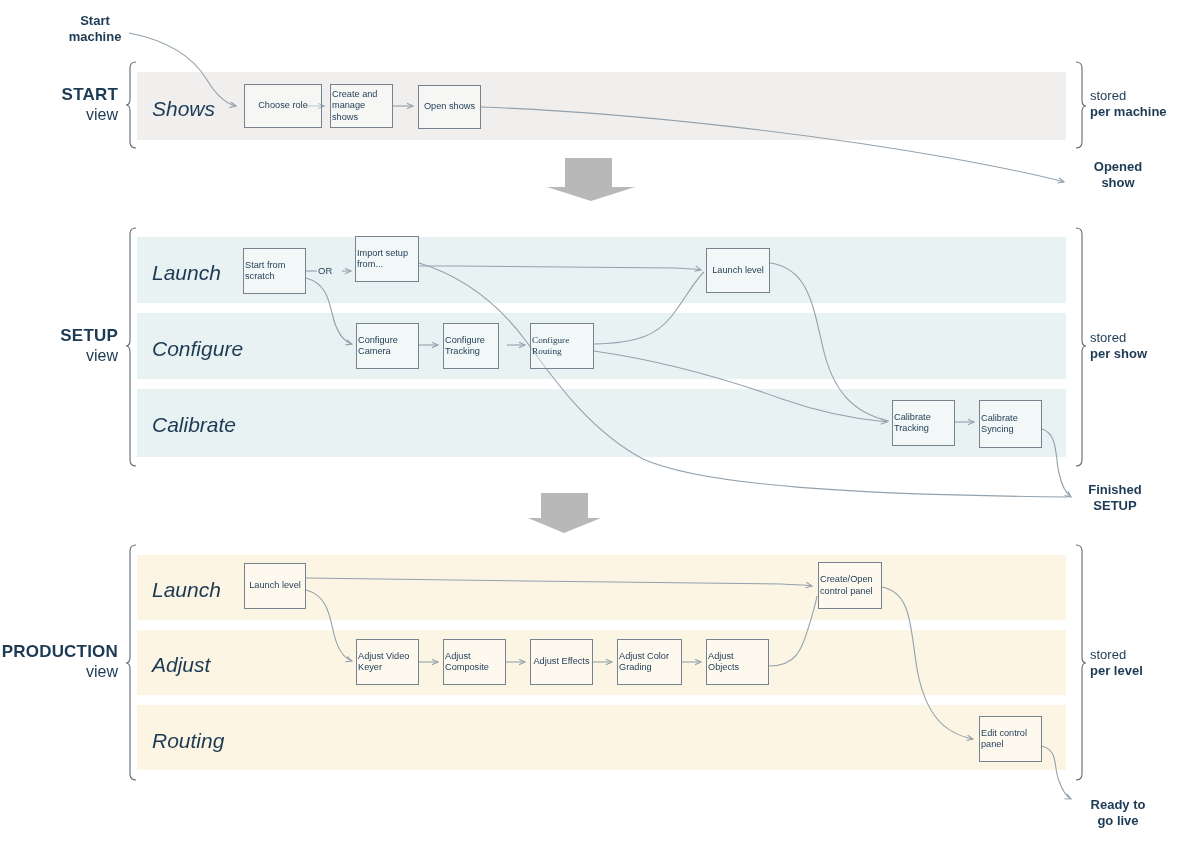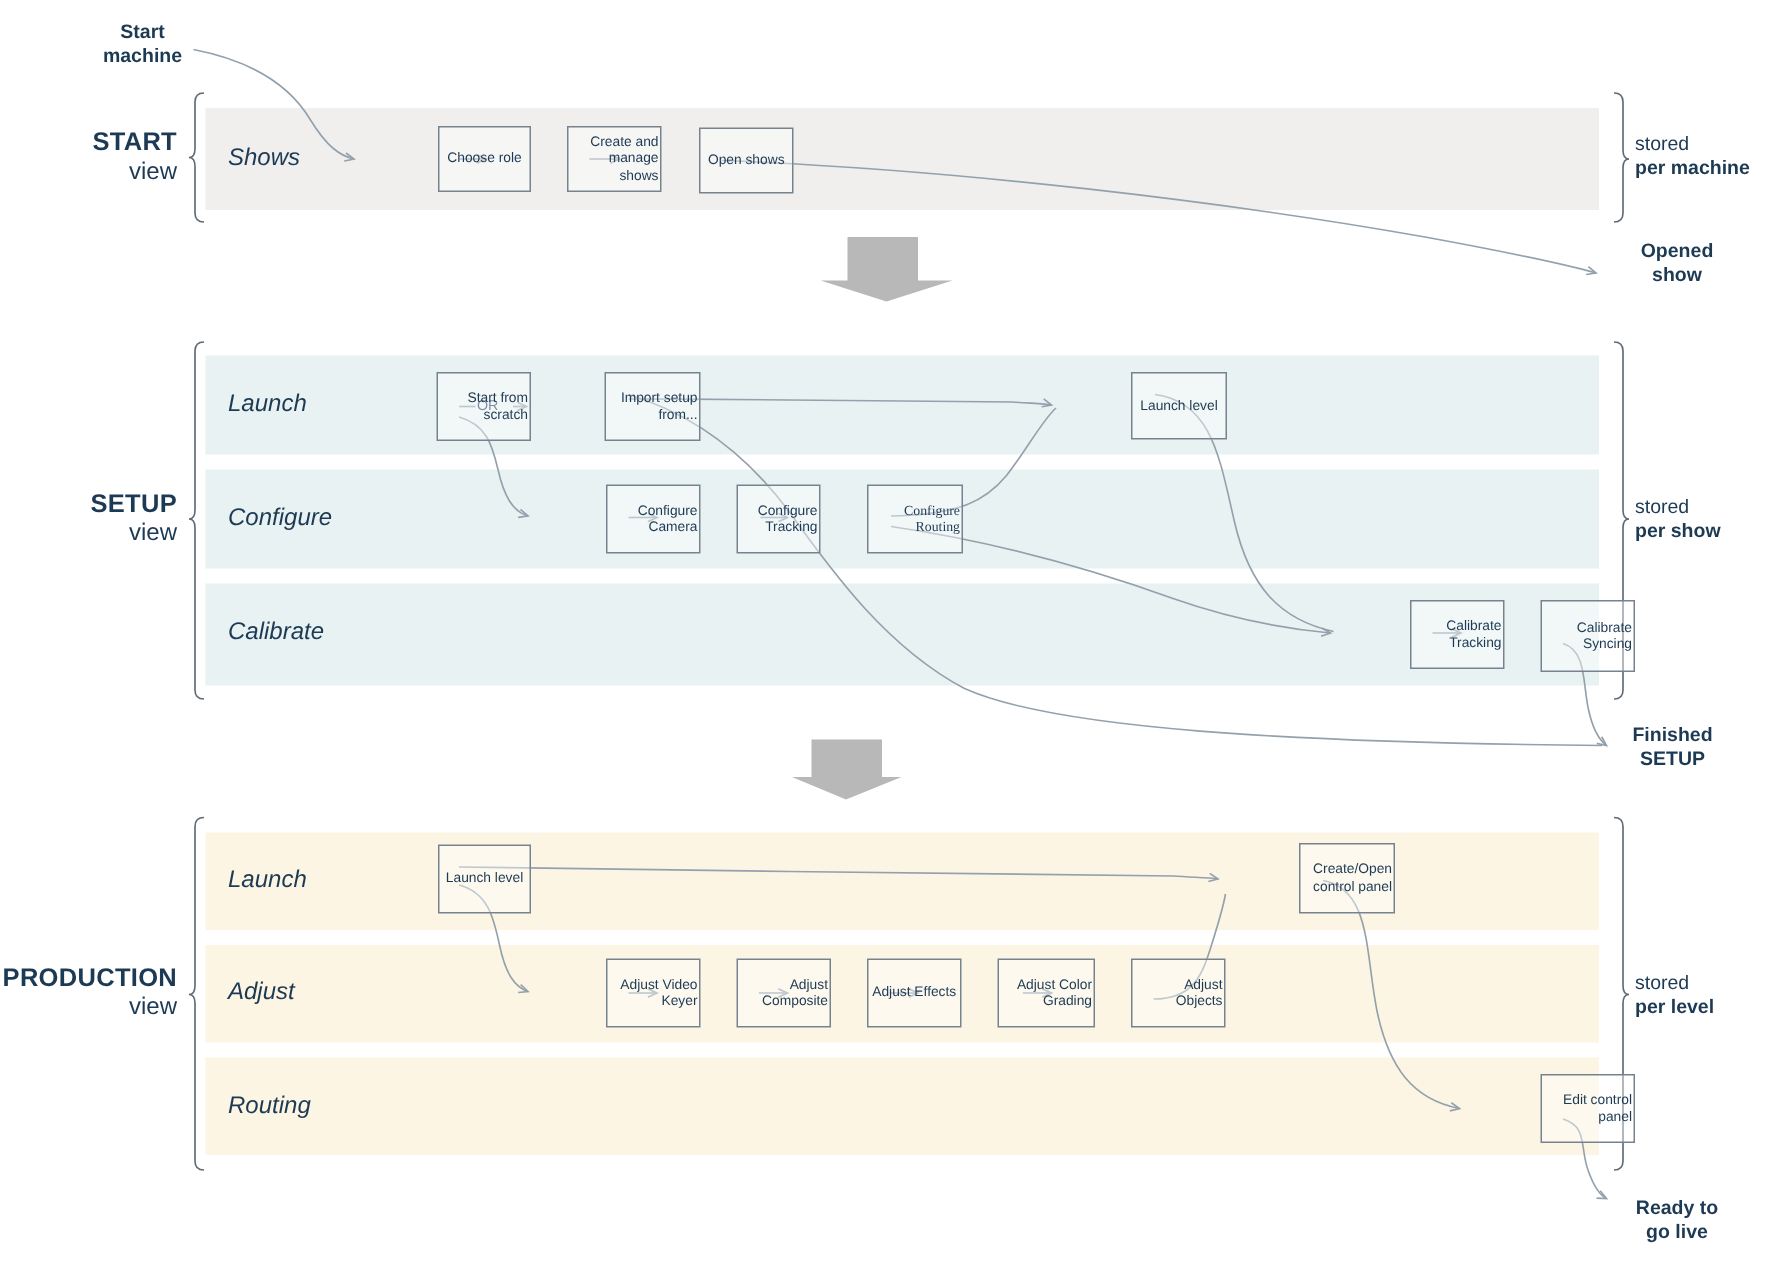--- a/index.html
+++ b/index.html
@@ -6,28 +6,28 @@
   #canvas{
     position:relative;width:1178px;height:848px;background:#ffffff;
     font-family:"Liberation Sans","DejaVu Sans",sans-serif;
     color:var(--ink,#1d3a54);overflow:hidden;
   }
   .band{position:absolute;left:137px;width:929px;}
   .band-start{background:var(--band-start,#f0efee);}
   .band-setup{background:var(--band-setup,#e9f2f2);}
   .band-production{background:var(--band-production,#fcf5e3);}
   .lane-label{
-    position:absolute;left:152px;font-size:16px;font-style:italic;
+    position:absolute;left:152px;font-size:21px;font-style:italic;
     color:var(--ink,#1d3a54);white-space:nowrap;
   }
   .node{
     position:absolute;box-sizing:border-box;border:1px solid var(--box-border,#76838e);
     background:rgba(255,255,255,0.42);
-    display:flex;align-items:center;justify-content:center;text-align:right;
-    font-size:9.2px;line-height:1.25;color:var(--ink,#1d3a54);padding:1px;margin-left:48px;
+    display:flex;align-items:center;justify-content:center;text-align:left;
+    font-size:9.2px;line-height:1.25;color:var(--ink,#1d3a54);padding:1px;
   }
   .side-title{position:absolute;left:0;width:118px;text-align:right;line-height:20px;}
   .side-title .name{font-size:17px;font-weight:bold;letter-spacing:0.2px;}
   .side-title .view{font-size:16px;}
   .stored{position:absolute;left:1090px;width:88px;font-size:13px;line-height:16px;text-align:left;}
   .stored .scope{font-weight:bold;}
   .ext-label{
     position:absolute;font-size:13px;font-weight:bold;line-height:16px;
     text-align:center;color:var(--ink,#1d3a54);
   }
@@ -134,26 +134,26 @@
     <path class="connector" marker-end="url(#arr)" d="M306,590 C325,595 329,611 333,630 C337,649 343,658 352,661"></path>
     <path class="connector" marker-end="url(#arr)" d="M419,662 L438,662"></path>
     <path class="connector" marker-end="url(#arr)" d="M506,662 L525,662"></path>
     <path class="connector" marker-end="url(#arr)" d="M593,662 L612,662"></path>
     <path class="connector" marker-end="url(#arr)" d="M682,662 L701,662"></path>
     <path class="connector" d="M769,666 C797,666 802,648 808,629 C813,613 816,602 817,596"></path>
     <path class="connector" marker-end="url(#arr)" d="M882,587 C914,593 910,634 918,674 C926,712 942,733 973,739"></path>
     <path class="connector" marker-end="url(#arr)" d="M1042,746 C1059,751 1053,766 1059,781 C1063,792 1067,797 1071,799"></path>
   </svg>
 
-  <div class="node" style="left:244px;top:84px;width:62px;height:44px;">Choose role</div>
+  <div class="node" style="left:244px;top:84px;width:78px;height:44px;">Choose role</div>
   <div class="node" style="left:330px;top:84px;width:63px;height:44px;">Create and manage shows</div>
   <div class="node" style="left:418px;top:85px;width:63px;height:44px;">Open shows</div>
 
   <div class="node" style="left:243px;top:248px;width:63px;height:46px;">Start from scratch</div>
-  <div class="node" style="left:355px;top:248px;width:64px;height:46px;">Import setup from...</div>
+  <div class="node" style="left:355px;top:236px;width:64px;height:46px;">Import setup from...</div>
   <div class="node" style="left:706px;top:248px;width:64px;height:45px;">Launch level</div>
   <div class="node" style="left:356px;top:323px;width:63px;height:46px;">Configure Camera</div>
   <div class="node" style="left:443px;top:323px;width:56px;height:46px;">Configure Tracking</div>
   <div class="node" style="left:530px;top:323px;width:64px;height:46px;font-family:Liberation Serif, serif;">Configure Routing</div>
   <div class="node" style="left:892px;top:400px;width:63px;height:46px;">Calibrate Tracking</div>
   <div class="node" style="left:979px;top:400px;width:63px;height:48px;">Calibrate Syncing</div>
 
   <div class="node" style="left:244px;top:563px;width:62px;height:46px;">Launch level</div>
   <div class="node" style="left:818px;top:562px;width:64px;height:47px;">Create/Open control panel</div>
   <div class="node" style="left:356px;top:639px;width:63px;height:46px;">Adjust Video Keyer</div>

